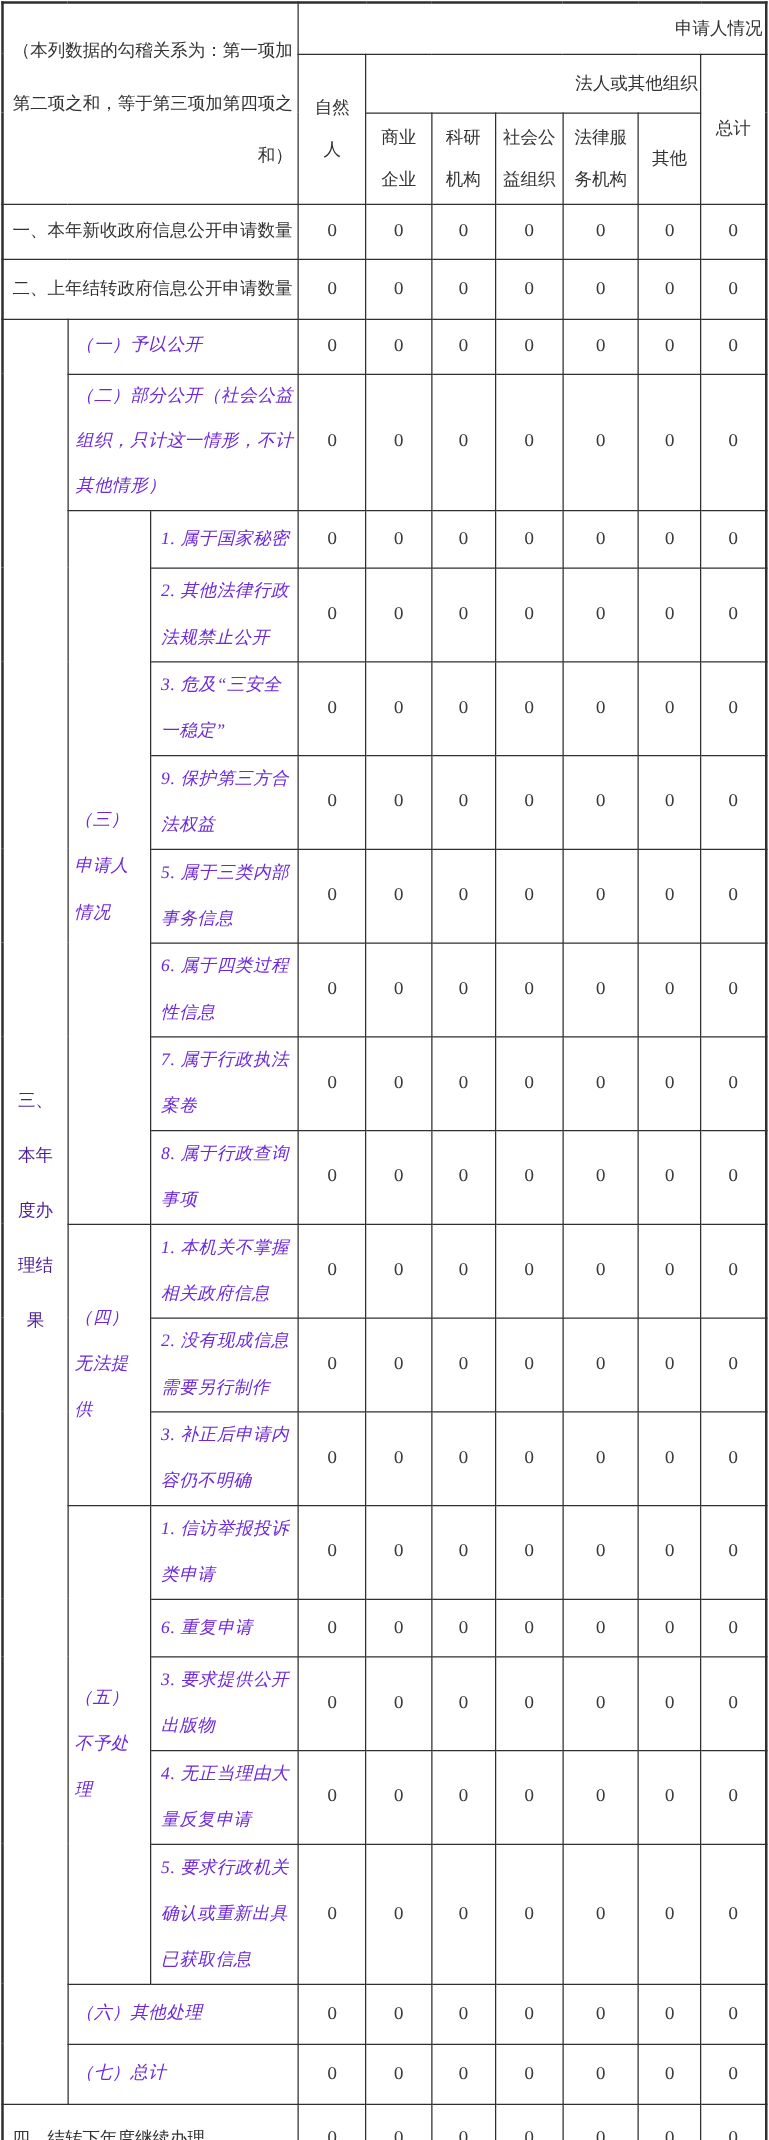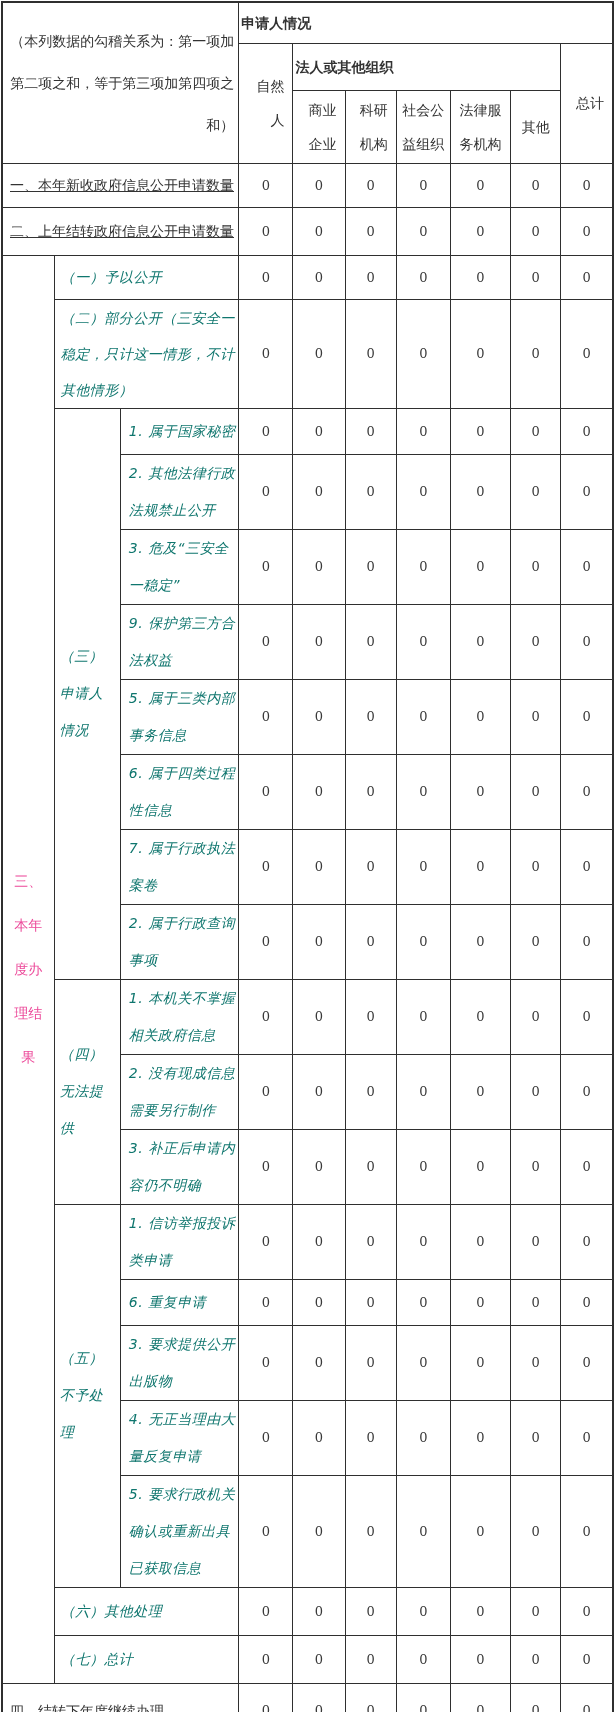--- a/index.html
+++ b/index.html
@@ -1,28 +1,28 @@
 <!DOCTYPE html>
 <html><head>
 <meta charset="utf-8">
 <style>
   html,body{margin:0;padding:0;background:#ffffff;}
   body{width:615px;height:1712px;font-family:"DejaVu Sans","Liberation Sans",sans-serif;}
   table{border-collapse:collapse;table-layout:fixed;width:613px;margin:1px 0 0 1px;border:2px solid #2f2f2f;}
   td{border:1px solid #2f2f2f;color:#333333;font-size:14px;padding:0;vertical-align:middle;overflow:hidden;background:#ffffff;}
-  .hd{text-align:left;line-height:30px;padding:0 2px;font-weight:bold;}
-  .hd2{text-align:right;line-height:34px;padding:0 8px;}
+  .hd{text-align:right;line-height:30px;padding:0 2px;}
+  .hd2{text-align:center;line-height:34px;padding:0 8px;}
   .hd3{text-align:center;line-height:34px;padding:0 2px;}
   .note{text-align:right;line-height:42px;padding:0 4px;}
-  .toplbl{padding:0 4px 0 7px;line-height:22px;text-decoration:underline;}
-  .k{font-style:italic;color:#0f766e;letter-spacing:0.5px;}
+  .toplbl{padding:0 4px 0 7px;line-height:22px;}
+  .k{font-style:italic;color:#6d28d9;letter-spacing:0.5px;font-family:Liberation Serif, serif;}
   .lbl2{padding-left:6px;padding-right:2px;line-height:36px;}
   .lbl3{padding-left:8px;padding-right:2px;line-height:37px;}
   .grp{padding-left:5px;padding-right:4px;line-height:37px;}
-  .colA{text-align:center;padding:0 9px;line-height:44px;font-style:normal;color:#ec4899;letter-spacing:0;}
+  .colA{text-align:center;padding:0 9px;line-height:44px;font-style:normal;color:#4c1d95;letter-spacing:0;}
   .v{text-align:center;font-family:"DejaVu Serif","Liberation Serif",serif;font-size:13px;color:#3a3a3a;}
 </style>
 </head>
 <body>
 
 <table>
   <colgroup>
     <col style="width:52px">
       <col style="width:66px">
       <col style="width:118px">
@@ -79,21 +79,21 @@
     <td class="k lbl2" colspan="2">（一）予以公开</td>
   <td class="v">0</td>
         <td class="v">0</td>
         <td class="v">0</td>
         <td class="v">0</td>
         <td class="v">0</td>
         <td class="v">0</td>
         <td class="v">0</td>
       </tr>
   <tr style="height:108px">
-    <td class="k lbl2" colspan="2">（二）部分公开（三安全一稳定，只计这一情形，不计其他情形）</td>
+    <td class="k lbl2" colspan="2">（二）部分公开（社会公益组织，只计这一情形，不计其他情形）</td>
   <td class="v">0</td>
         <td class="v">0</td>
         <td class="v">0</td>
         <td class="v">0</td>
         <td class="v">0</td>
         <td class="v">0</td>
         <td class="v">0</td>
       </tr>
 
   <tr style="height:46px">
@@ -161,21 +161,21 @@
     <td class="k lbl3">7. 属于行政执法案卷</td>
   <td class="v">0</td>
         <td class="v">0</td>
         <td class="v">0</td>
         <td class="v">0</td>
         <td class="v">0</td>
         <td class="v">0</td>
         <td class="v">0</td>
       </tr>
   <tr style="height:74px">
-    <td class="k lbl3">2. 属于行政查询事项</td>
+    <td class="k lbl3">8. 属于行政查询事项</td>
   <td class="v">0</td>
         <td class="v">0</td>
         <td class="v">0</td>
         <td class="v">0</td>
         <td class="v">0</td>
         <td class="v">0</td>
         <td class="v">0</td>
       </tr>
 
   <tr style="height:74px">

